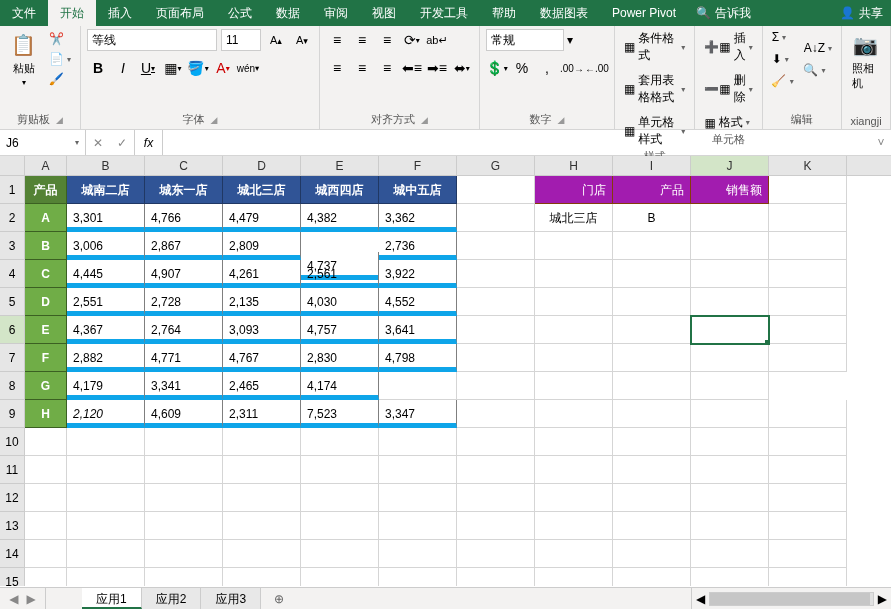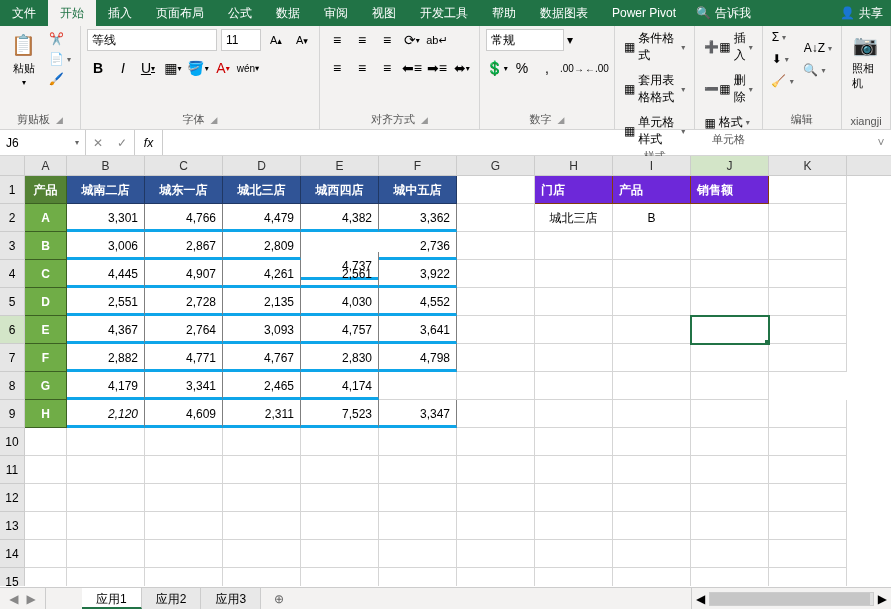--- a/index.html
+++ b/index.html
@@ -51,22 +51,22 @@
   .rowhead { height: 28px; border-right: 1px solid #ccc; border-bottom: 1px solid #ccc; background: #e6e6e6; text-align: center; line-height: 28px; font-size: 12px; }
   .rowhead.sel { background: #d3e5c8; }
   .cells { position: relative; }
   .cellrow { display: flex; height: 28px; }
   .cell { border-right: 1px solid #d5d5d5; border-bottom: 1px solid #d5d5d5; height: 28px; line-height: 28px; padding: 0 6px; overflow: hidden; white-space: nowrap; }
   .cell.center { text-align: center; }
   
   .hdr-blue { background: #305496; color: #fff; font-weight: bold; text-align: center; border-right: 1px solid #203864; border-bottom: 1px solid #203864; }
   .hdr-green { background: #548235; color: #fff; font-weight: bold; text-align: center; border-right: 1px solid #3b6022; border-bottom: 1px solid #3b6022; }
   .prod-cell { background: #70ad47; color: #fff; font-weight: bold; text-align: center; border-right: 1px solid #3b6022; border-bottom: 1px solid #3b6022; }
-  .data-cell { border-right: 1px solid #7f7f7f; border-bottom: 3px solid #0ea5e9; text-align: right; }
-  .hdr-orange { background: #6d28d9; color: #fff; font-weight: bold; text-align: left; border-right: 1px solid #843c0c; border-bottom: 1px solid #843c0c; }
+  .data-cell { border-right: 1px solid #7f7f7f; border-bottom: 5px solid #0ea5e9; text-align: left; }
+  .hdr-orange { background: #a21caf; color: #fff; font-weight: normal; text-align: right; border-right: 1px solid #843c0c; border-bottom: 1px solid #843c0c; }
   
   .selected-cell { outline: 2px solid #217346; outline-offset: -1px; position: relative; }
   .selected-cell::after { content: ''; position: absolute; right: -3px; bottom: -3px; width: 6px; height: 6px; background: #217346; }
   
   .sheettabs { position: absolute; bottom: 0; left: 0; right: 0; height: 22px; border-top: 1px solid #ccc; background: #f3f2f1; display: flex; align-items: stretch; }
   .nav-arrows { width: 46px; display: flex; align-items: center; justify-content: center; gap: 8px; color: #888; border-right: 1px solid #ccc; }
   .stab { padding: 0 14px; line-height: 22px; border-right: 1px solid #ccc; cursor: pointer; font-size: 12px; background: #e8e8e8; }
   .stab.active { background: #fff; border-bottom: 2px solid #217346; }
   .newsheet { width: 36px; text-align: center; line-height: 22px; color: #666; cursor: pointer; }
   .hscroll { margin-left: auto; width: 200px; border-left: 1px solid #ccc; display: flex; align-items: center; padding: 0 4px; gap: 4px; }

